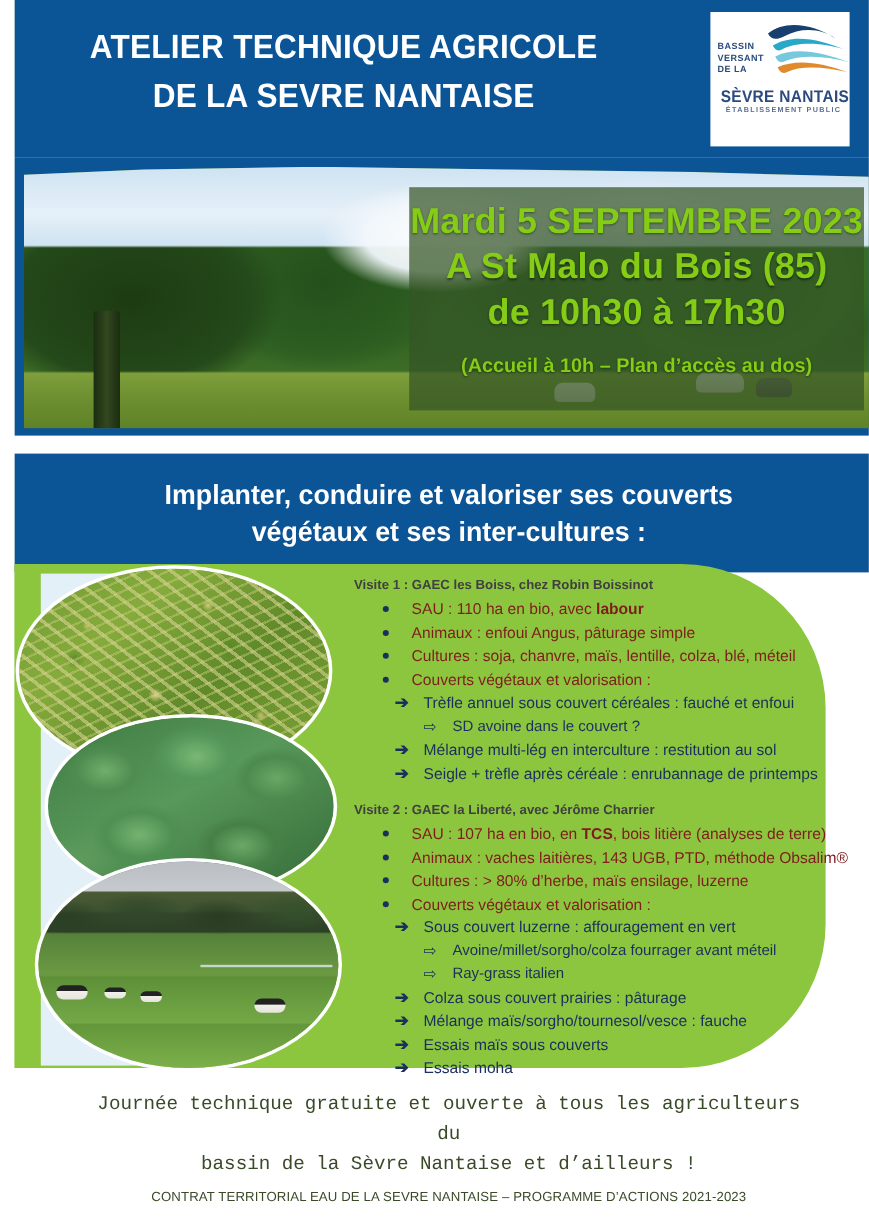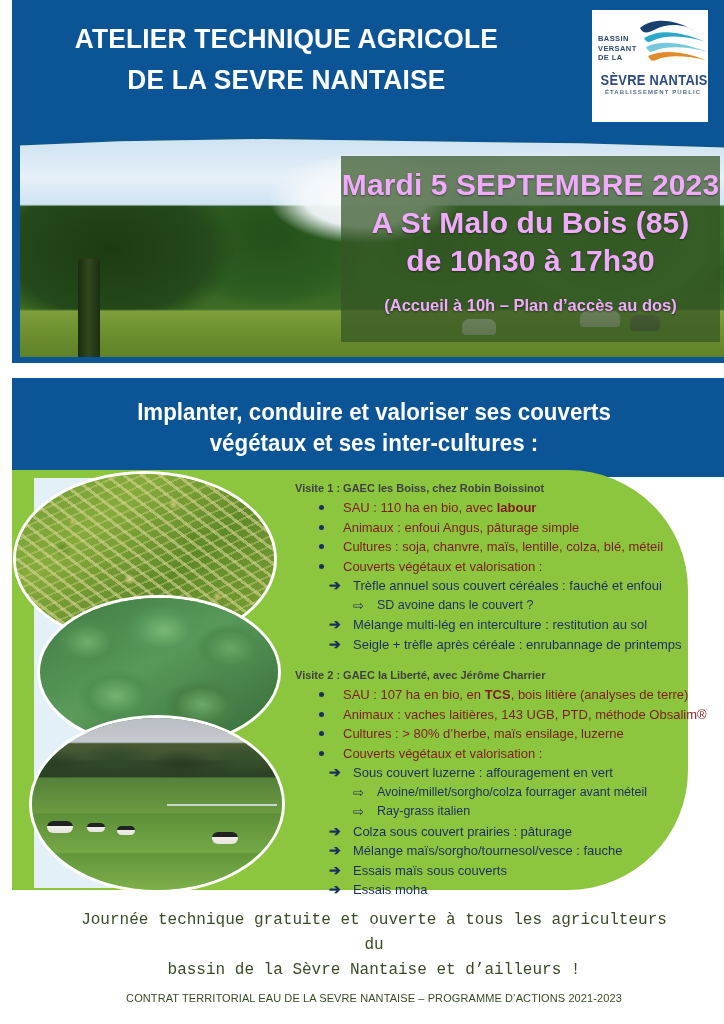--- a/index.html
+++ b/index.html
@@ -95,21 +95,21 @@
     opacity:.95;
   }
   .hero-sky-gap2{
     position:absolute;left:440px;top:10px;width:150px;height:60px;
     background:radial-gradient(ellipse at center, #eaf3fa 0%, rgba(255,255,255,0) 70%);
   }
 
   .date-box{
     position:absolute;left:329px;top:25px;width:379px;height:186px;
     background:rgba(52,84,38,0.72);
-    color:#f0abfc;
+    color:#84cc16;
     text-align:center;
     box-sizing:border-box;
     padding-top:10px;
   }
   .date-line{
     font-size:30px;line-height:38px;font-weight:bold;
     text-shadow:0 1px 2px rgba(0,0,0,.45);
     letter-spacing:.1px;
   }
   .date-note{

